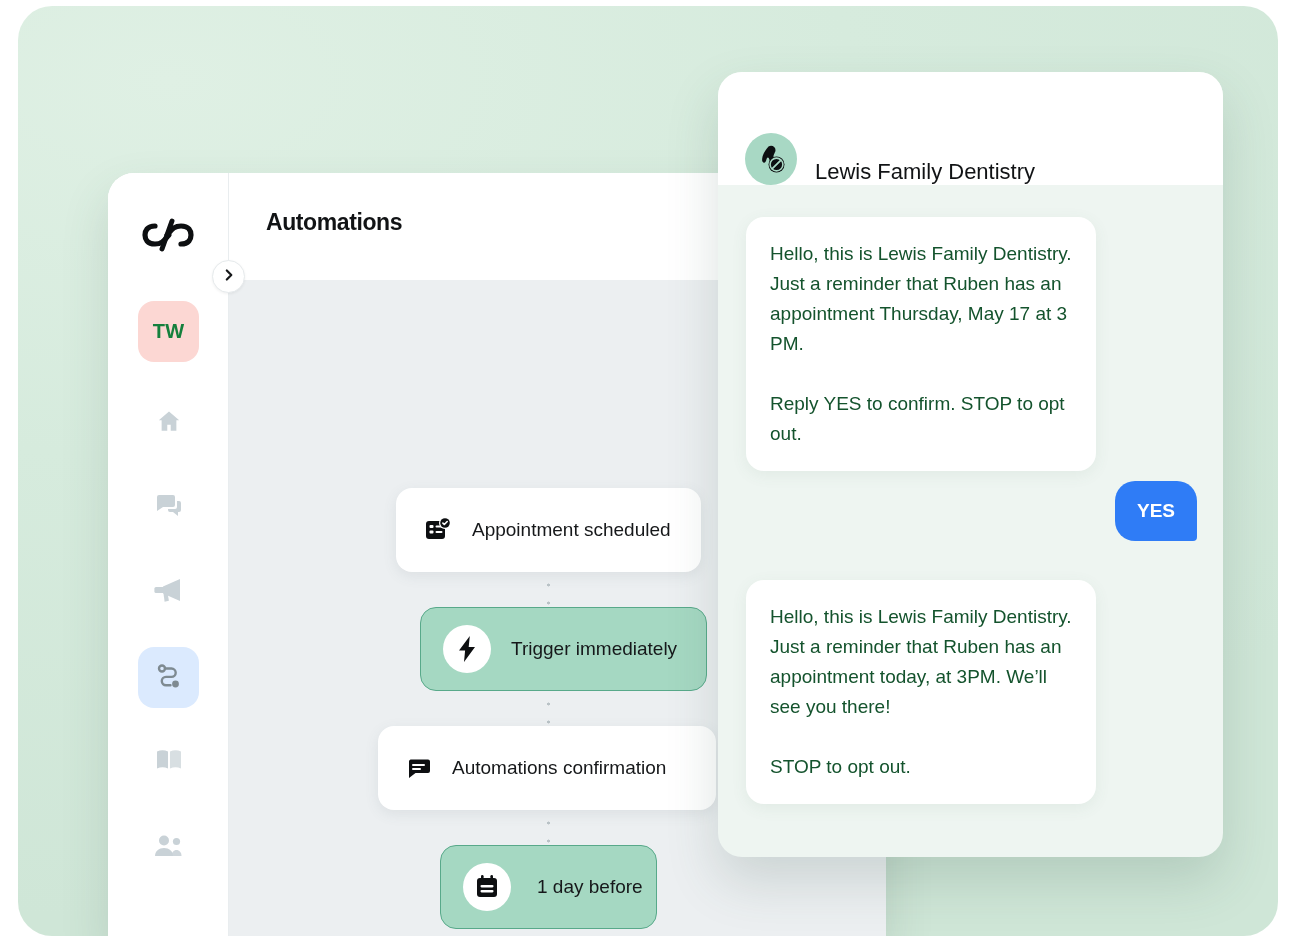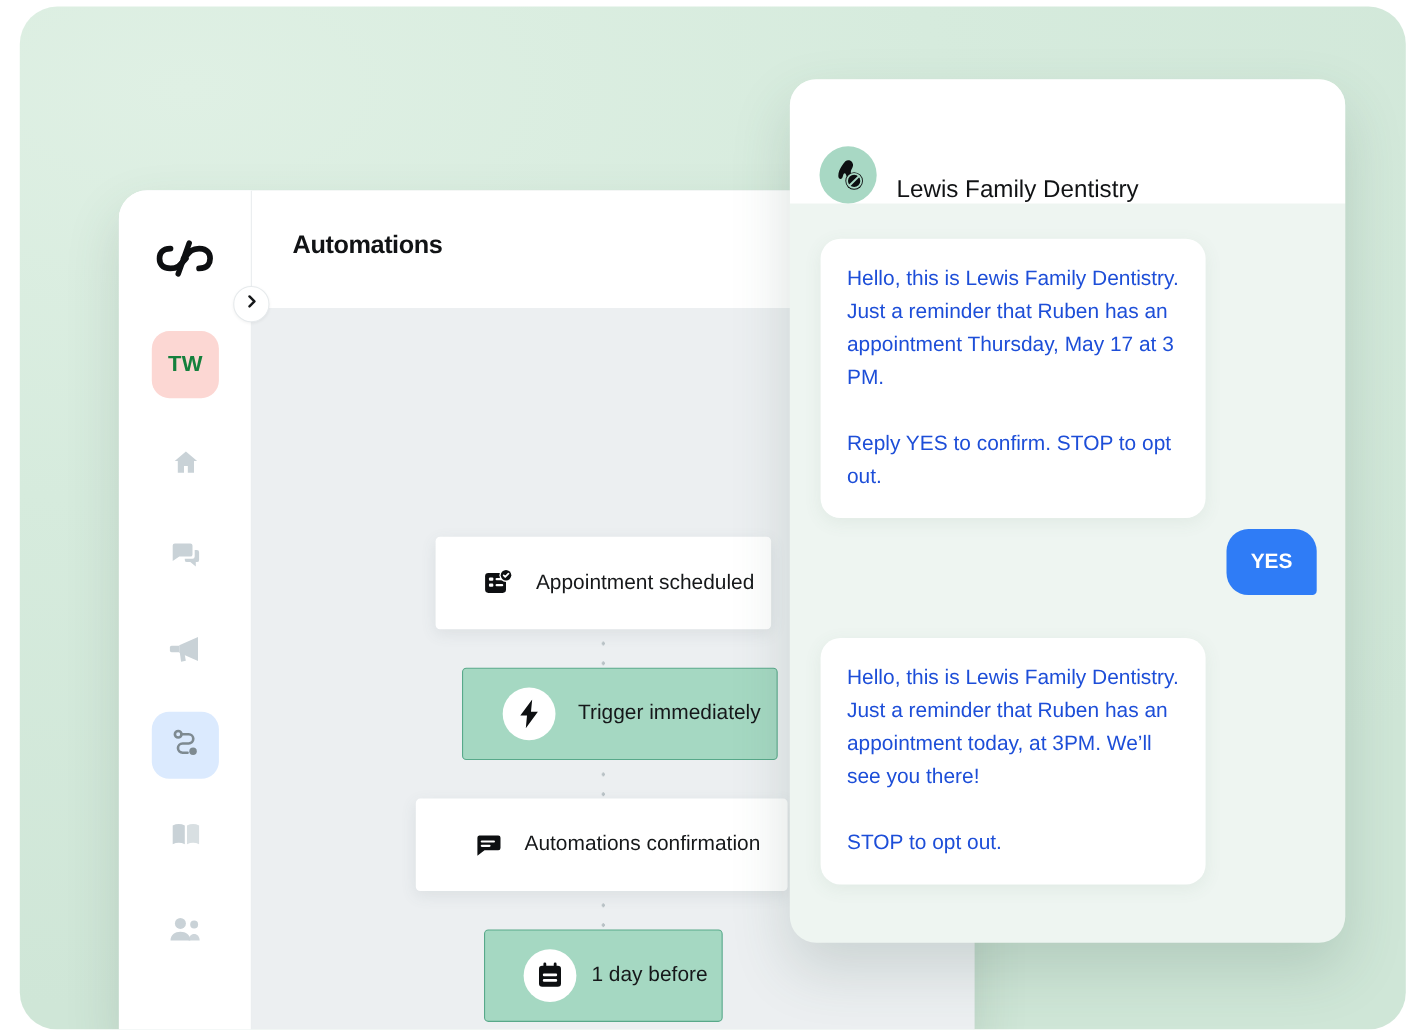--- a/index.html
+++ b/index.html
@@ -87,22 +87,21 @@
   }
 
   
   #flow {
     position: absolute; left: 121px; top: 107px;
     width: 657px; height: 662px;
   }
   .node {
     position: absolute;
     display: flex; align-items: center;
-    border-radius: 4px;
-    justify-content: center;
+    border-radius: 16px;
   }
   .node-white {
     background: #ffffff;
     box-shadow: 0 4px 14px rgba(80,100,110,.10);
   }
   .node-green {
     background: #a5d8c2;
     border: 1px solid #58a98a;
   }
   .node-icon {
@@ -152,21 +151,21 @@
     flex: none;
   }
   #chat-title { font-size: 22px; color: #111315; }
 
   #chat-body {
     position: absolute; left: 0; top: 113px;
     width: 505px; height: 672px;
   }
   .bubble {
     position: absolute;
-    font-size: 19px; line-height: 30px; color: #1d4ed8;
+    font-size: 19px; line-height: 30px; color: #14532d;
     white-space: pre-line;
   }
   .bubble-in {
     background: #ffffff;
     border-radius: 18px;
     padding: 22px 24px;
     box-shadow: 0 4px 16px rgba(80,110,95,.08);
   }
   .bubble-out {
     background: #2f7cf6;
@@ -296,21 +295,21 @@
               <path d="M2 3.5h20a2 2 0 0 1 2 2v9.5a2 2 0 0 1-2 2H9.5L3 22V5.5a2 2 0 0 1 1.6-2z" fill="#0d0f11"></path>
               <rect x="6" y="8" width="13" height="1.9" rx="1" fill="#fff"></rect>
               <rect x="6" y="12" width="9" height="1.9" rx="1" fill="#fff"></rect>
             </svg>
           </span>
           <span class="node-label">Automations confirmation</span>
         </div>
 
         <div class="connector" style="left:318px; top:534px; height:52px;"></div>
 
-        <div class="node node-green" style="left:211px; top:565px; width:217px; height:84px; padding-left:22px; gap:14px;">
+        <div class="node node-green" style="left:211px; top:565px; width:217px; height:84px; padding-left:22px; gap:26px;">
           <span class="node-icon-circle">
             <svg width="24" height="26" viewBox="0 0 24 26" fill="#0d0f11">
               <rect x="6" y="1" width="2.6" height="5" rx="1.3"></rect>
               <rect x="15.4" y="1" width="2.6" height="5" rx="1.3"></rect>
               <rect x="2" y="4" width="20" height="19" rx="3"></rect>
               <rect x="5.5" y="11" width="13" height="2.4" rx="1.1" fill="#fff"></rect>
               <rect x="5.5" y="16" width="13" height="2.4" rx="1.1" fill="#fff"></rect>
             </svg>
           </span>
           <span class="node-label">1 day before</span>

